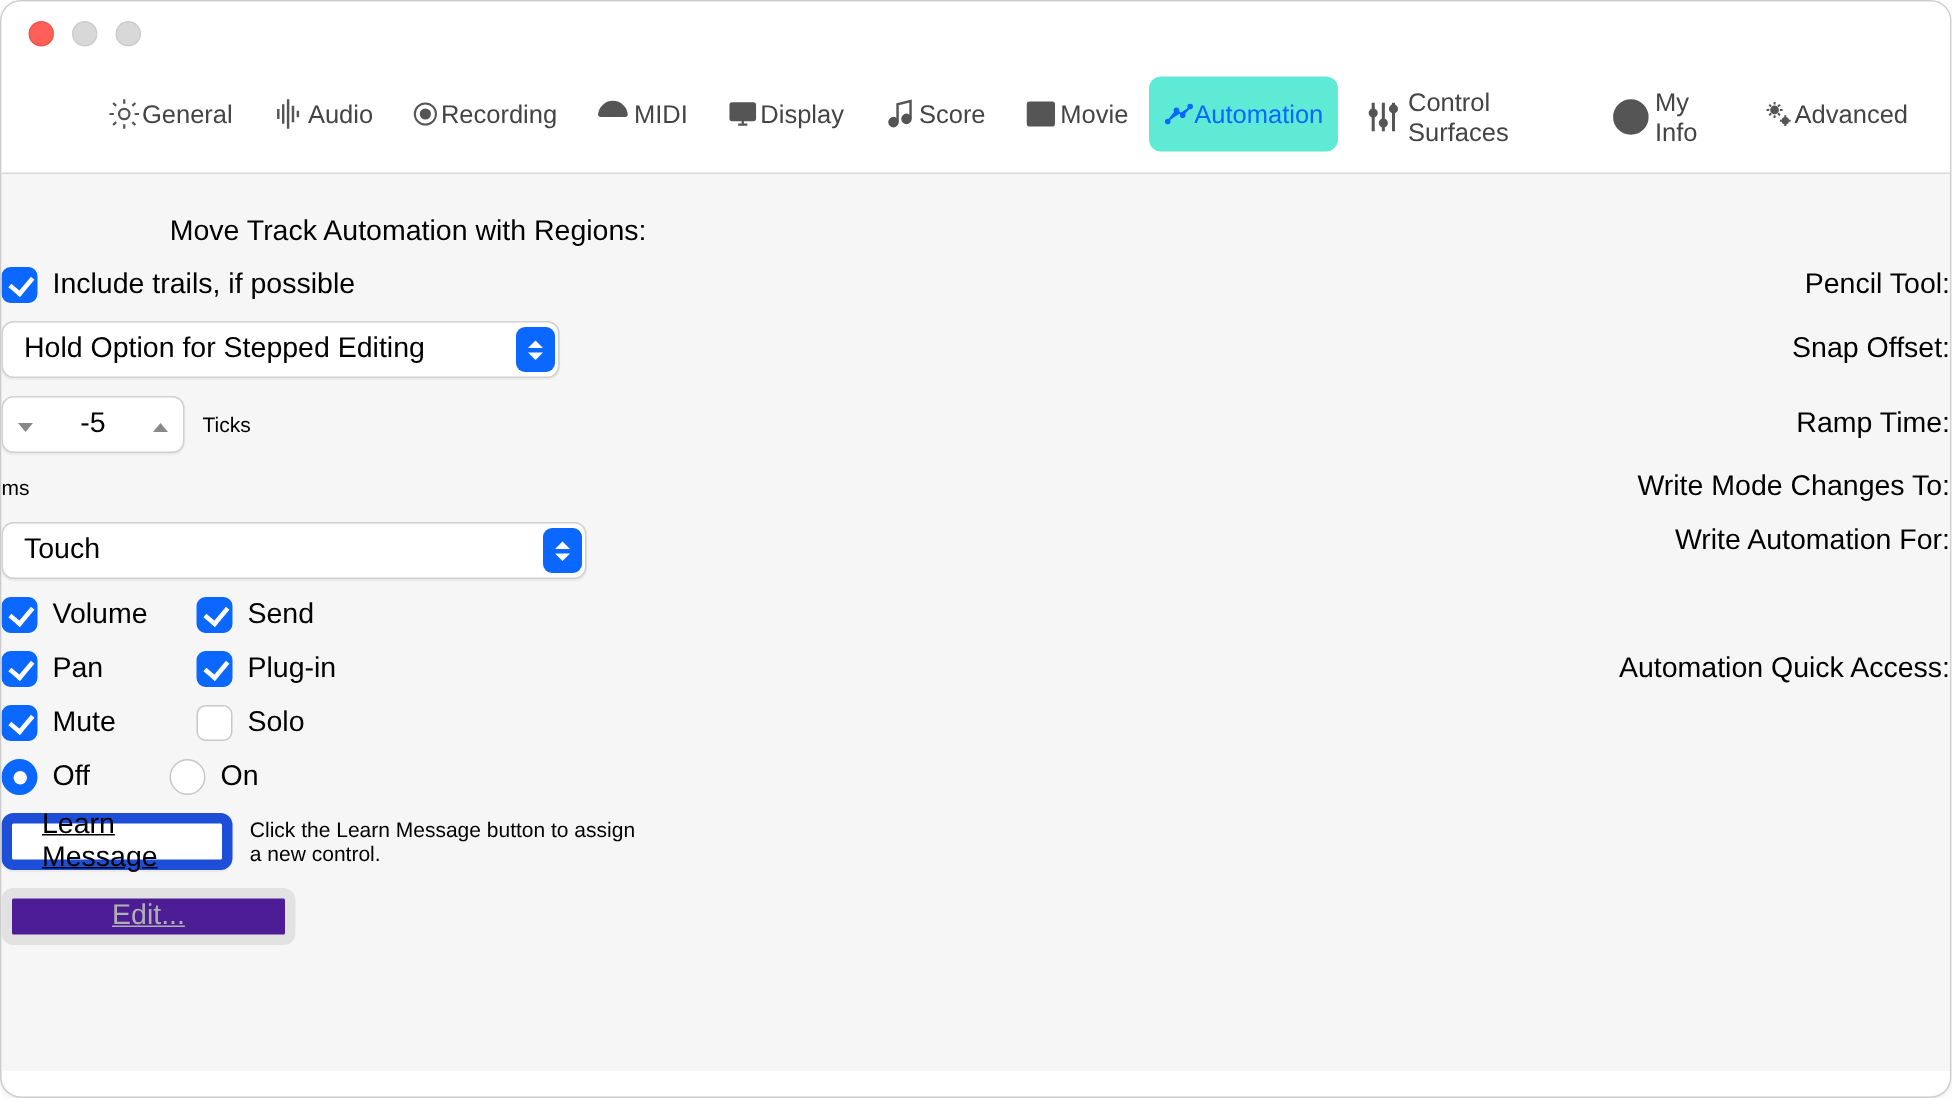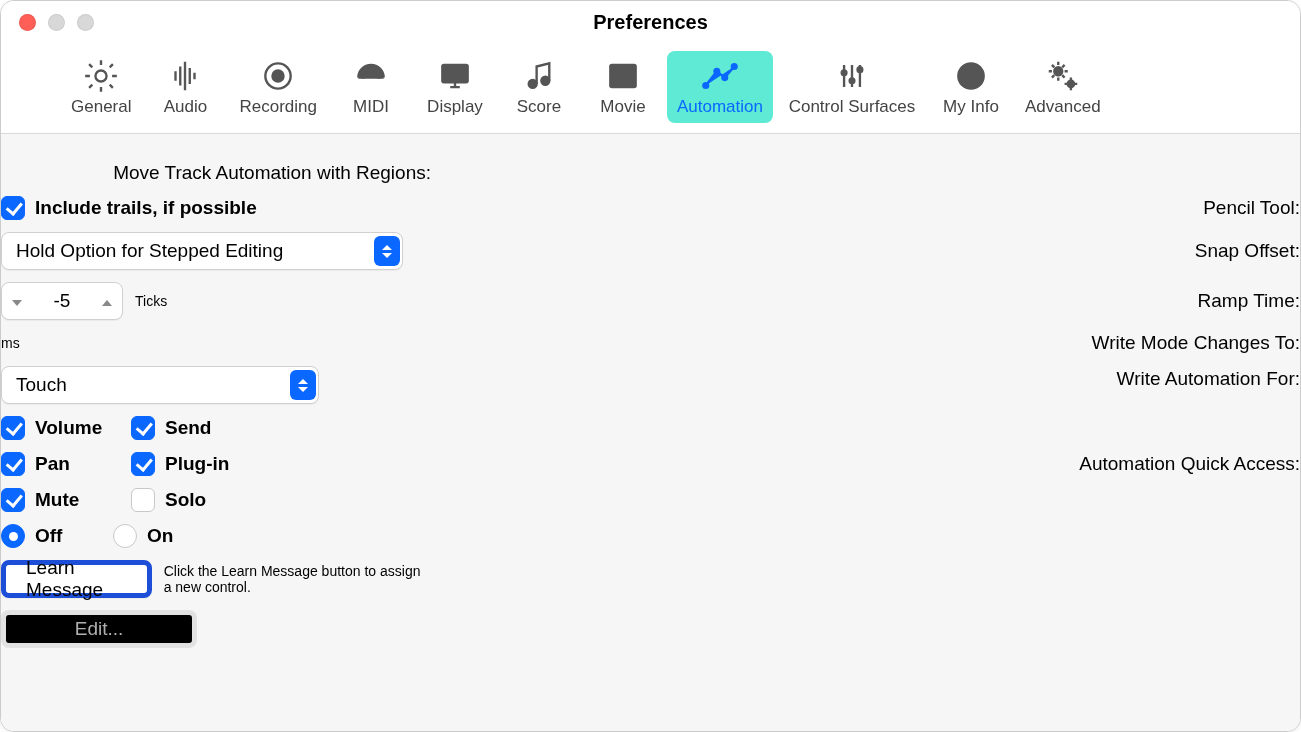--- a/index.html
+++ b/index.html
@@ -49,21 +49,21 @@
   .toolbar {
     display: flex;
     align-items: flex-start;
     gap: 4px;
     padding: 8px 18px 10px 60px;
     border-bottom: 1px solid #d9d9d9;
     background: #fff;
   }
   .tool {
     display: flex;
-    flex-direction: column;
+    flex-direction: row;
     align-items: center;
     justify-content: flex-start;
     padding: 6px 10px;
     border-radius: 8px;
     min-width: 80px;
     cursor: default;
   }
   .tool.selected {
     background: #5eead4;
   }
@@ -184,21 +184,21 @@
     background: #0a67ff;
     border-color: #0a67ff;
   }
   .checkbox.checked::after {
     content: "";
     width: 7px; height: 12px;
     border: solid #fff;
     border-width: 0 3px 3px 0;
     transform: rotate(40deg) translateY(-2px);
   }
-  .cb-row { display:flex; align-items:center; gap:10px;font-weight:bold; }
+  .cb-row { display:flex; align-items:center; gap:10px; }
   .cb-grid {
     display: grid;
     grid-template-columns: 130px 150px;
     row-gap: 12px;
   }
 
   .radio {
     width: 24px; height: 24px;
     border-radius: 50%;
     border: 1px solid #c8c8c8;
@@ -214,32 +214,33 @@
   }
   .radio.checked::after {
     content:"";
     width:9px; height:9px;
     background:#fff;
     border-radius:50%;
   }
 
   .btn {
     background:#fff;
-    border:5px solid #1d4ed8;
+    border:7px solid #1d4ed8;
     border-radius:8px;
     height:38px;
     padding: 0 20px;
     font-size:19px;
     display:inline-flex;
     align-items:center;
     box-shadow: 0 1px 1px rgba(0,0,0,0.05);
+    text-decoration: underline;
   }
   .btn.disabled {
     color:#b0b0b0;
-    background:#000000;
+    background:#4c1d95;
     border-color:#e2e2e2;
     box-shadow:none;
     justify-content:center;
     width:196px;
   }
   .hint { font-size:14px; }
 
   
   .tool svg { stroke:#555; fill:#555; }
 </style>
@@ -247,21 +248,20 @@
 <body>
 
 <div class="window">
 
   <div class="titlebar">
     <div class="traffic">
       <div class="dot red"></div>
       <div class="dot grey"></div>
       <div class="dot grey"></div>
     </div>
-    <div class="title">Preferences</div>
   </div>
 
   <div class="toolbar">
 
     <div class="tool">
       <svg viewBox="0 0 48 48" fill="none" stroke-width="3">
         <circle cx="24" cy="24" r="7" fill="none"></circle>
         <path d="M24 4v6M24 38v6M4 24h6M38 24h6M9 9l4 4M35 35l4 4M39 9l-4 4M13 35l-4 4"></path>
       </svg>
       <div class="tool-label">General</div>
@@ -367,21 +367,21 @@
       <div class="label">Move Track Automation with Regions:</div>
 
       <div></div>
       <div class="cb-row">
         <span class="checkbox checked"></span>
         <span>Include trails, if possible</span>
       </div>
 
       <div class="label">Pencil Tool:</div>
       <div class="row">
-        <div class="select" style="width:402px">
+        <div class="select" style="width:372px">
           <span class="value">Hold Option for Stepped Editing</span>
           <span class="arrows"></span>
         </div>
       </div>
 
       <div class="label">Snap Offset:</div>
       <div class="row">
         <div class="stepper">
           <span class="arrow-btn">
               <span class="chev down"></span>
@@ -394,21 +394,21 @@
         <span class="unit">Ticks</span>
       </div>
 
       <div class="label">Ramp Time:</div>
       <div class="row">
         <span class="unit">ms</span>
       </div>
 
       <div class="label">Write Mode Changes To:</div>
       <div class="row">
-        <div class="select" style="width:318px">
+        <div class="select" style="width:390px">
           <span class="value">Touch</span>
           <span class="arrows"></span>
         </div>
       </div>
 
       <div class="label" style="align-self:start; padding-top:2px">Write Automation For:</div>
       <div class="cb-grid">
         <div class="cb-row">
             <span class="checkbox checked"></span>
             <span>Volume</span>

